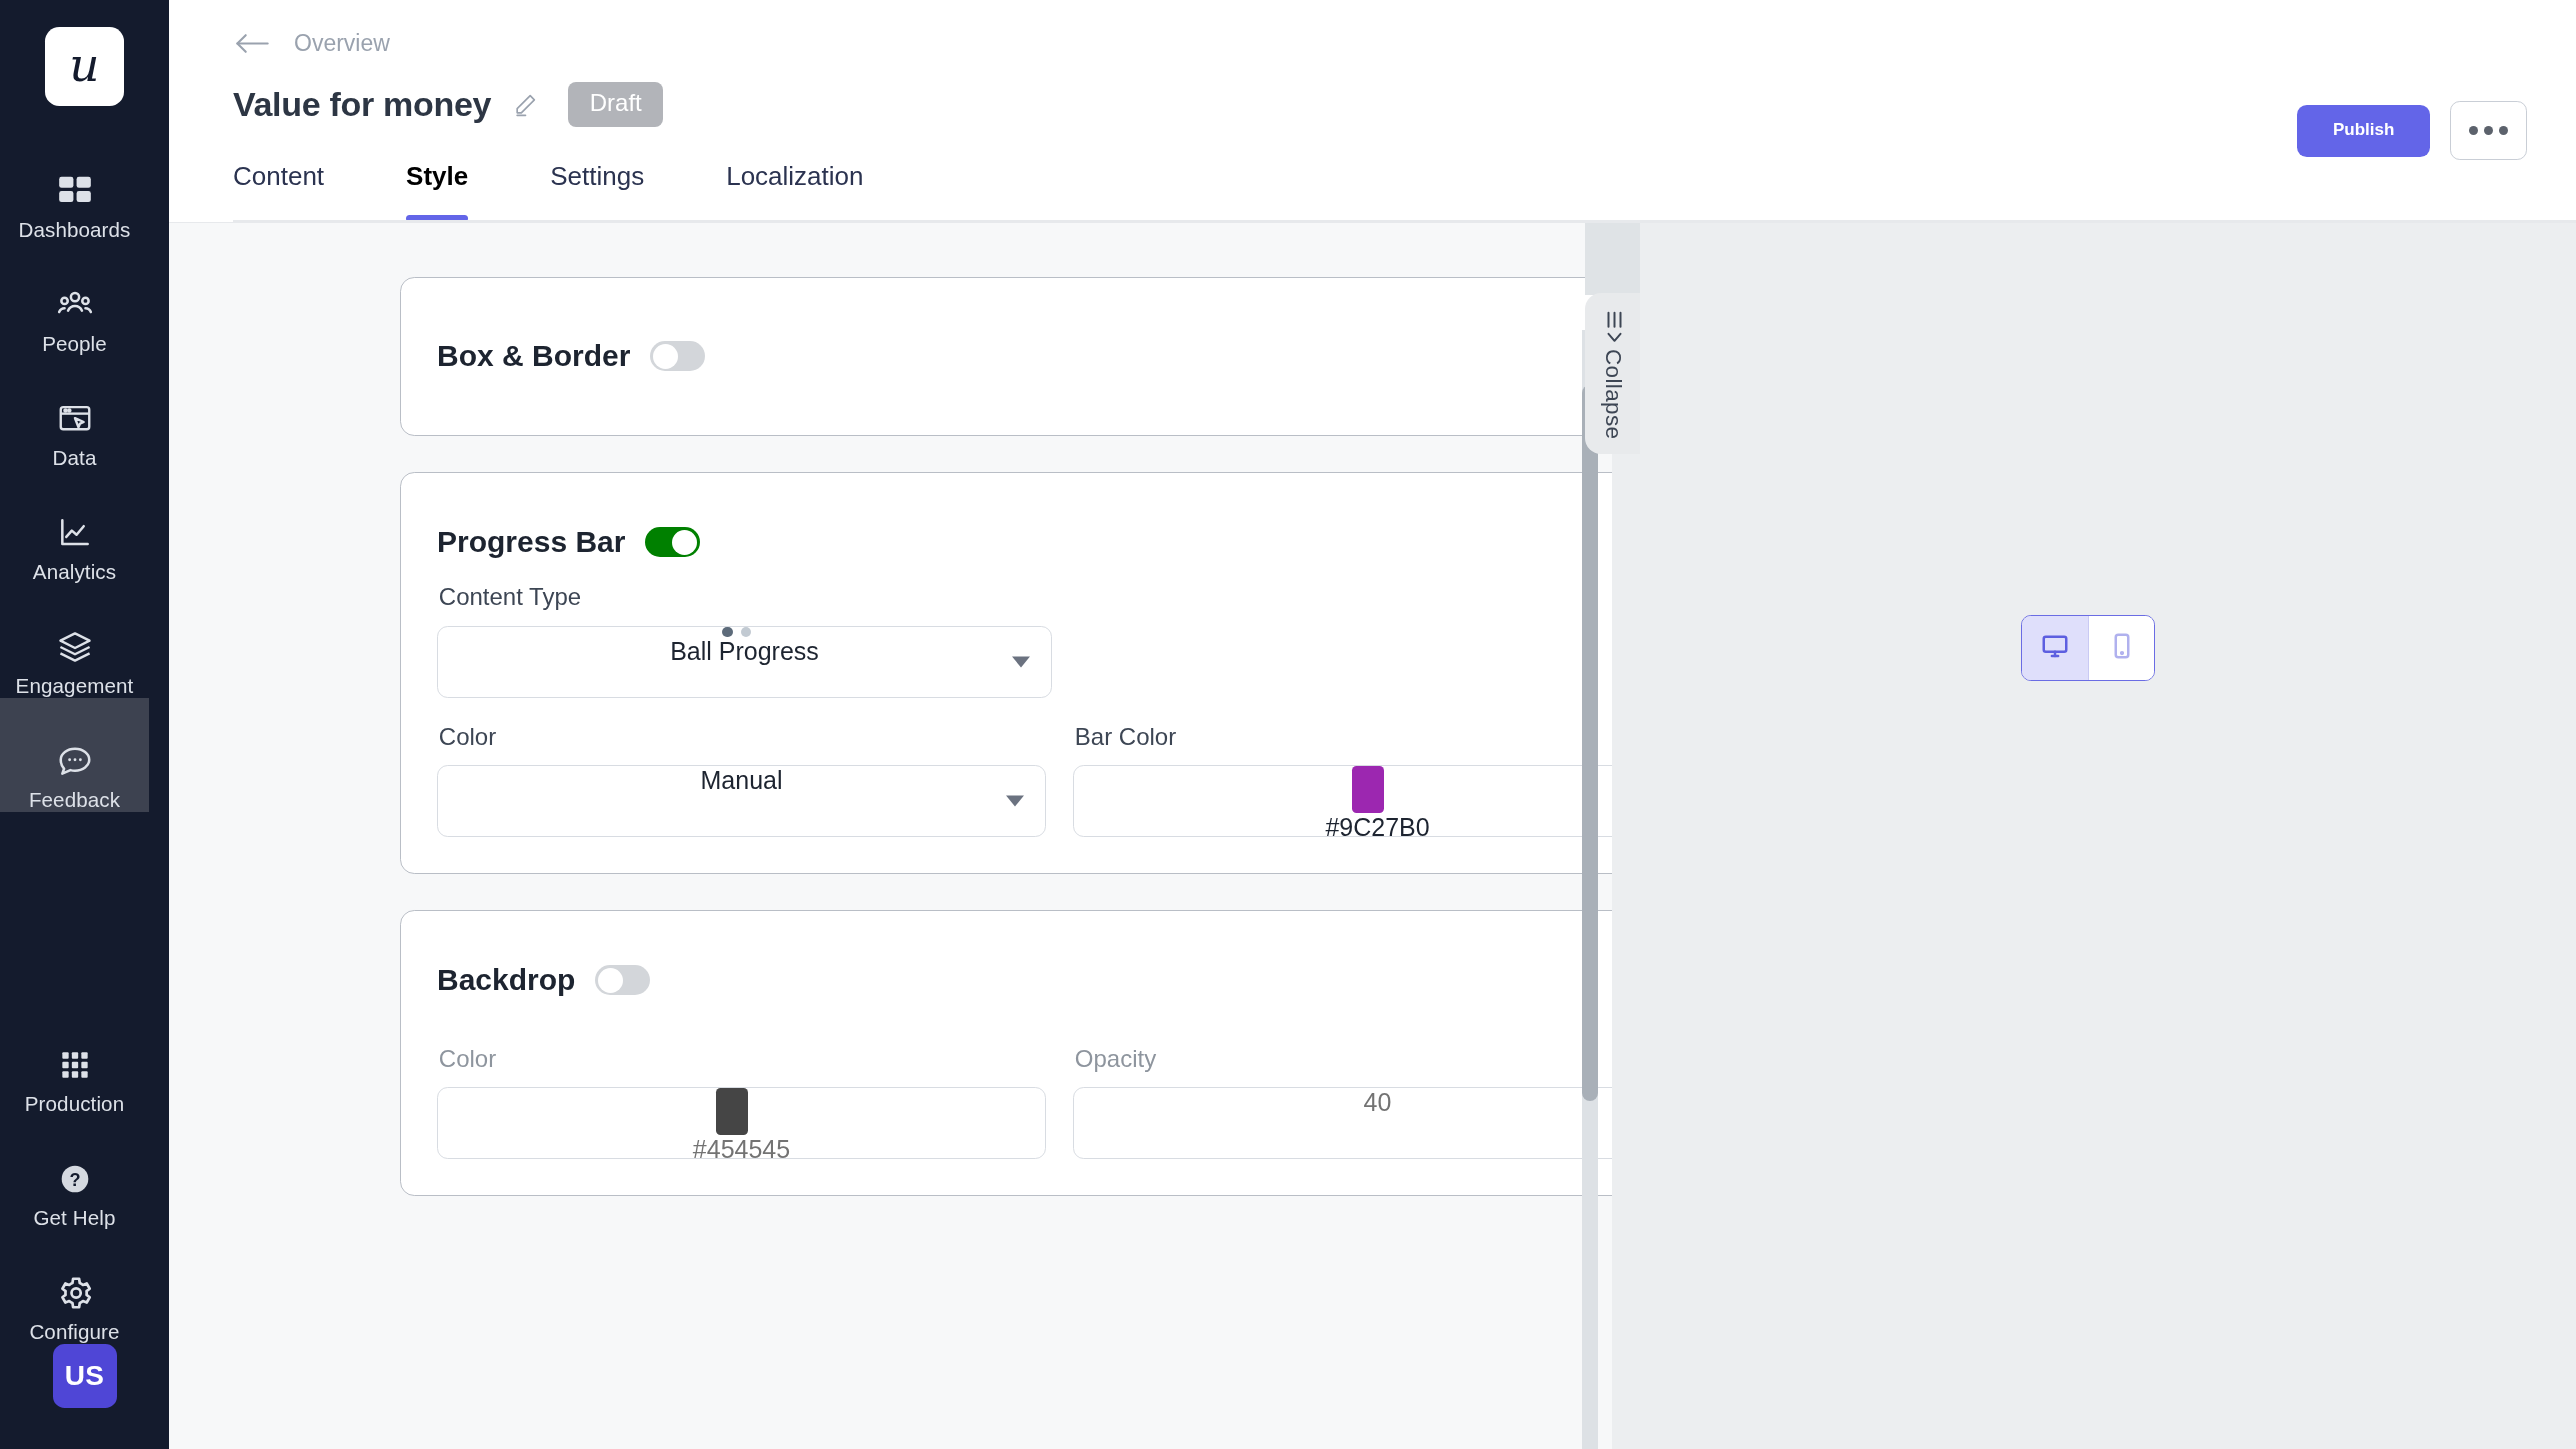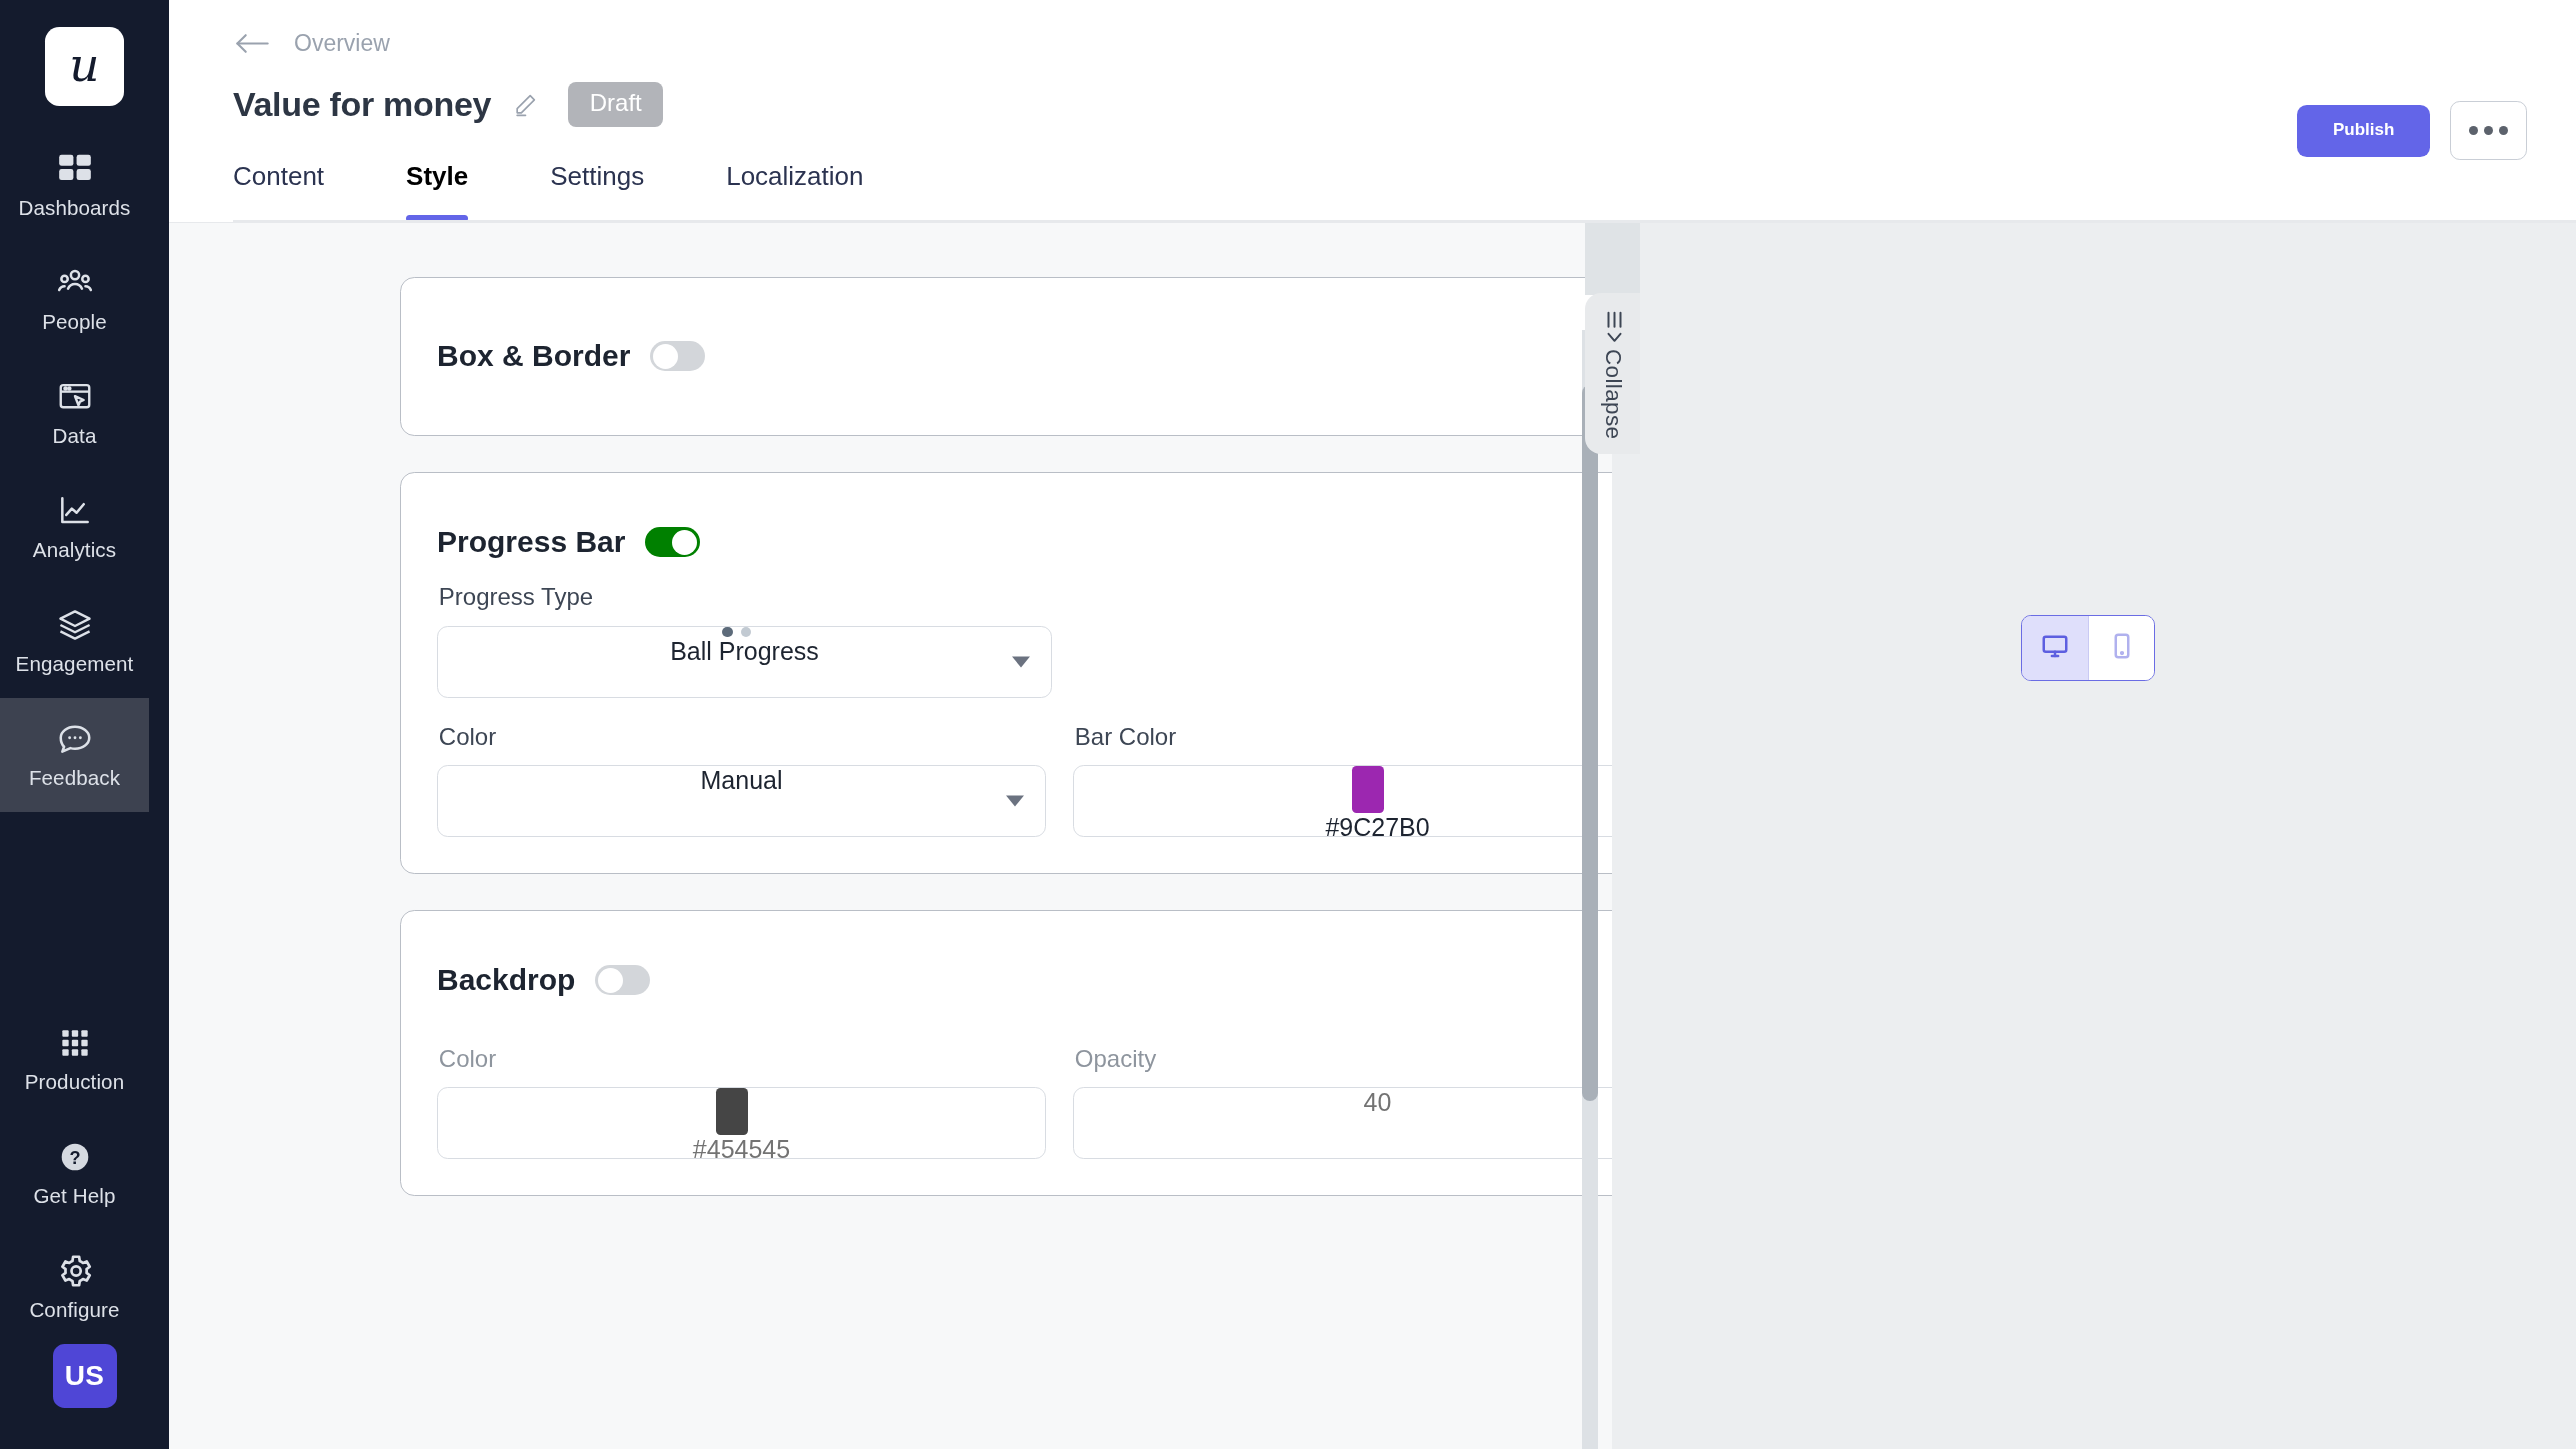--- a/index.html
+++ b/index.html
@@ -27,21 +27,21 @@
   }
   .logo-glyph {
     font-family: "DejaVu Serif", serif;
     font-style: italic; font-size: 47px; color: #141b2d; line-height: 1;
     transform: translateY(-1.8px);
   }
   .nav-group { width: 169px; margin-top: 21.5px; }
   .nav-item {
     width: 149px; height: 114px;
     display: flex; flex-direction: column;
-    align-items: center; justify-content: center;
+    align-items: center; justify-content: flex-end;
     gap: 8px; cursor: pointer;
   }
   .nav-item.active { background: #3d4250; }
   .nav-label {
     font-size: 20.6px; color: #dde1e8; letter-spacing: 0.1px;
     font-family: "Liberation Sans", sans-serif;
   }
   .nav-icon { width: 38px; height: 38px; display: block; }
   .nav-icon svg { width: 38px; height: 38px; display: block; }
   .nav-spacer { flex: 1 1 auto; }
@@ -421,21 +421,21 @@
           <div class="card section">
             <div class="section-head">
               <span class="card-title">Progress Bar</span>
               <div class="toggle on">
                   <span class="knob"></span>
                 </div>
             </div>
 
             <div class="fields">
               <div class="field" style="margin-bottom:25px;">
-                <span class="field-label">Progress Type</span>
+                <span class="field-label">Content Type</span>
                 <div class="ctl" style="width:615px;">
                   <span class="dots-icon">
                       <i class="d1"></i>
                       <i class="d2"></i>
                     </span>
                   <span class="ctl-val">Ball Progress</span>
                   <span class="caret"></span>
                 </div>
               </div>
 

